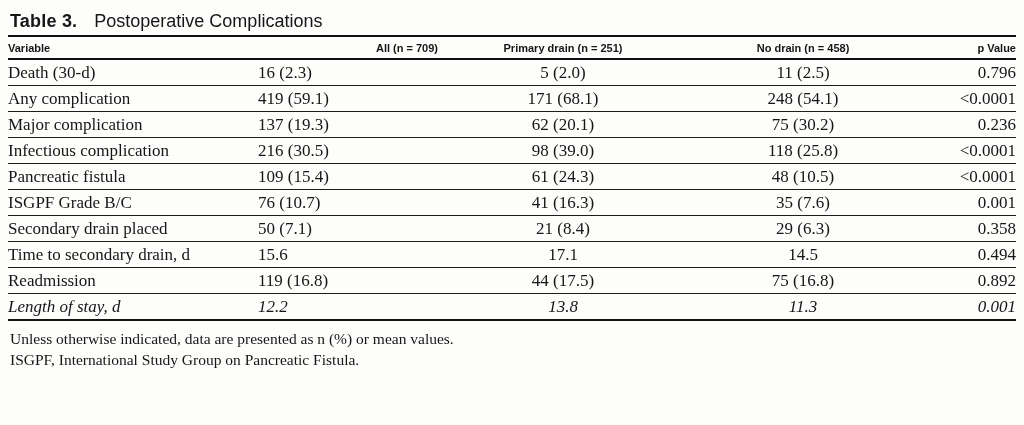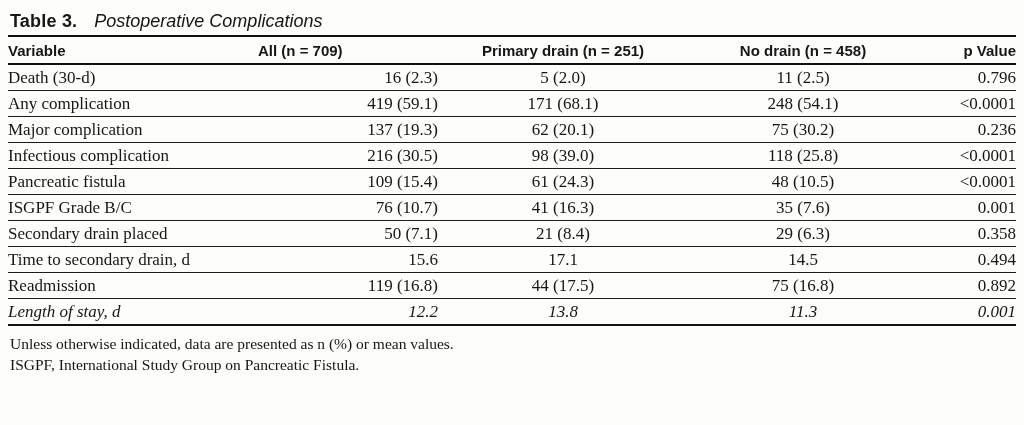--- a/index.html
+++ b/index.html
@@ -23,52 +23,51 @@
     line-height: 20px;
     margin: 0 0 4px 2px;
     white-space: nowrap;
   }
   .title-label {
     font-weight: bold;
     letter-spacing: 0.2px;
   }
   .title-text {
     margin-left: 17px;
-    font-style: italic;
   }
   table.tbl {
     width: 1008px;
     border-collapse: collapse;
     table-layout: fixed;
   }
   table.tbl thead th {
     font-family: "Liberation Sans", sans-serif;
-    font-size: 15px;
+    font-size: 11px;
     font-weight: bold;
     border-top: 2.5px solid #111;
     border-bottom: 2px solid #111;
     padding: 5px 0 4px 0;
     white-space: nowrap;
     overflow: hidden;
   }
   th.col1 { text-align: left;  padding-left: 2px; }
-  th.col2 { text-align: left; }
+  th.col2 { text-align: right; }
   th.col3 { text-align: center; padding-left: 20px; }
   th.col4 { text-align: center; padding-right: 24px; margin-top: 44px; }
   th.col5 { text-align: right; padding-right: 12px; }
   table.tbl tbody td {
     font-size: 17px;
     line-height: 19px;
     border-bottom: 1.4px solid #1d1d1d;
     padding: 3px 0;
     white-space: nowrap;
     overflow: hidden;
   }
   td.col1 { text-align: left;  padding-left: 2px; }
-  td.col2 { text-align: right; }
+  td.col2 { text-align: left; }
   td.col3 { text-align: center; padding-right: 70px; }
   td.col4 { text-align: center; padding-right: 96px; margin-top: 45px; }
   td.col5 { text-align: right; padding-right: 12px; }
   table.tbl tbody tr:last-child td {
     border-bottom: 2.5px solid #111;
     font-style: italic;
   }
   .footnotes {
     font-size: 15.5px;
     line-height: 21px;

